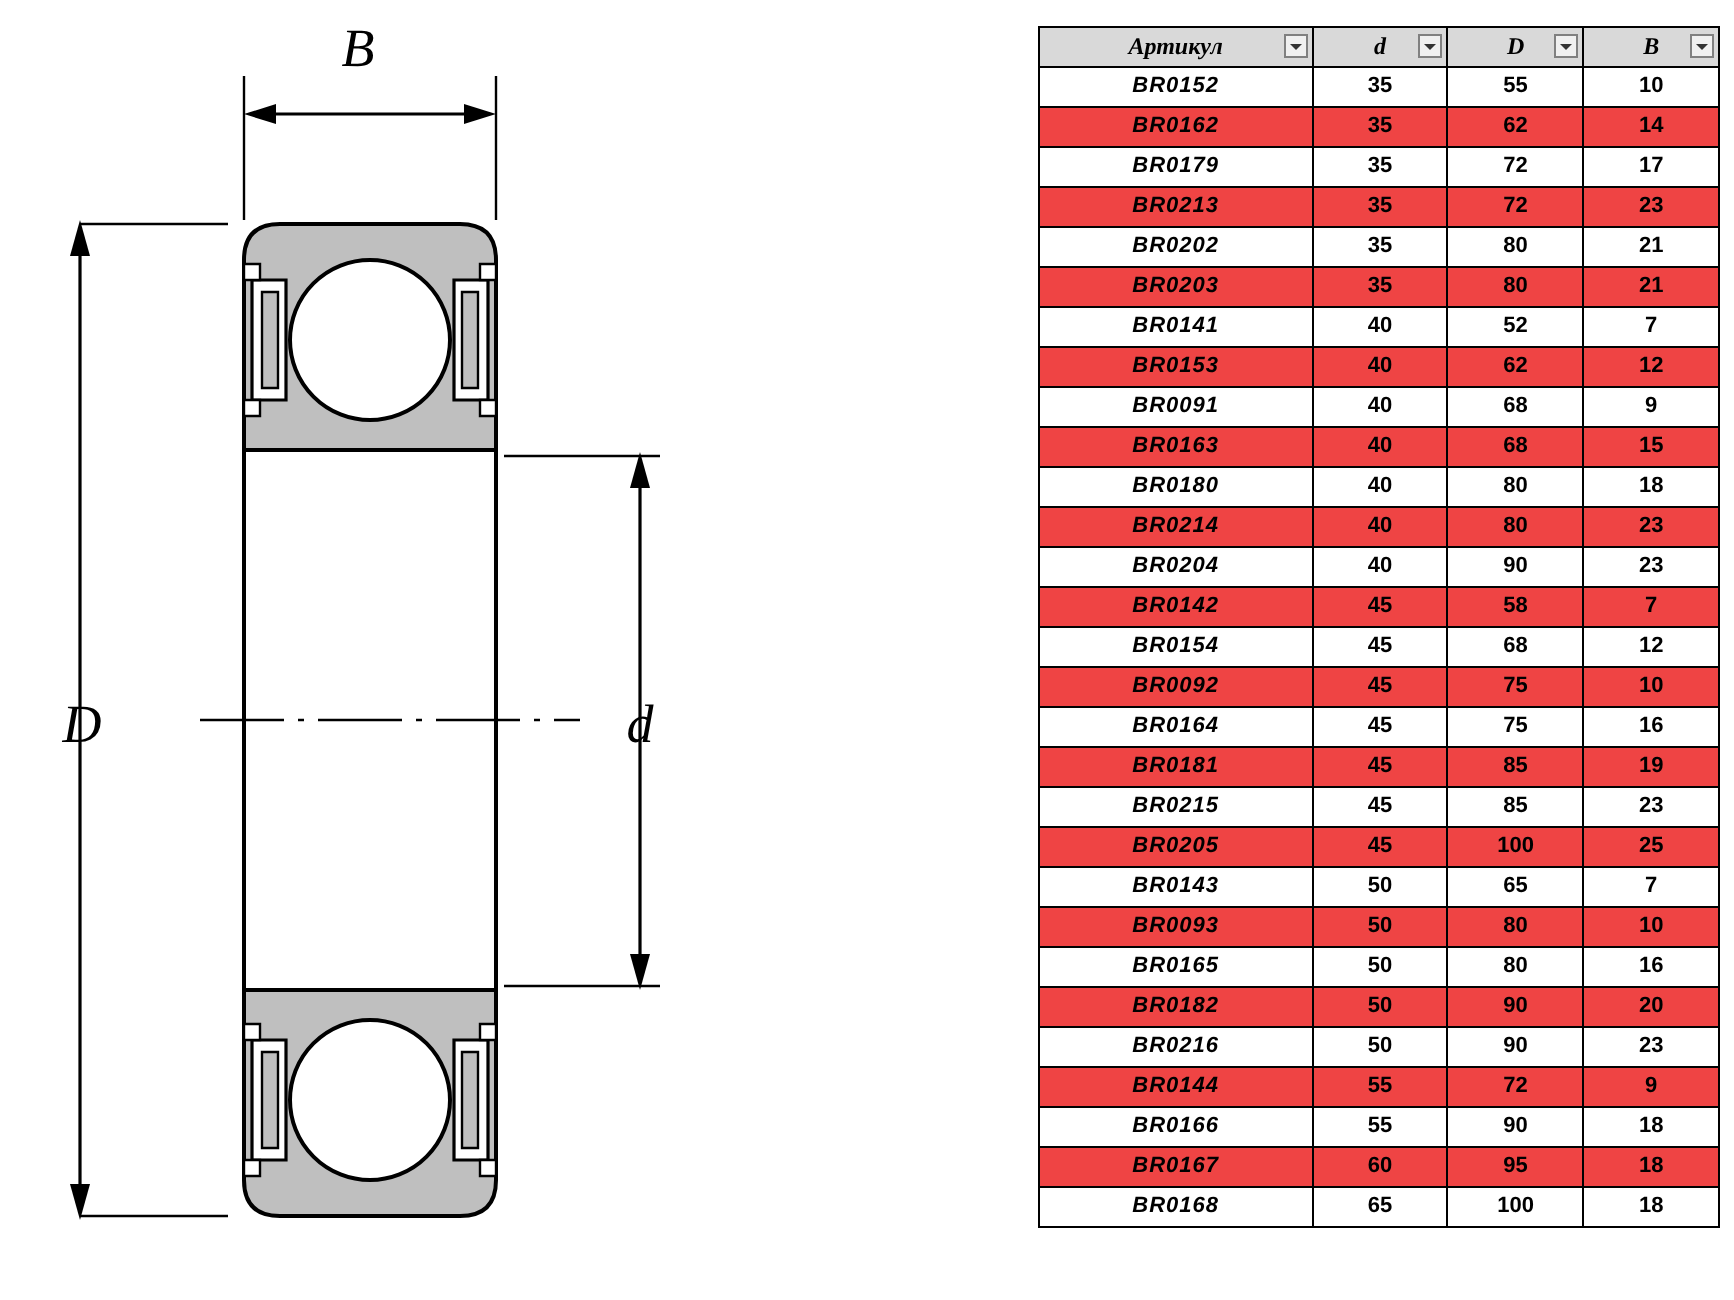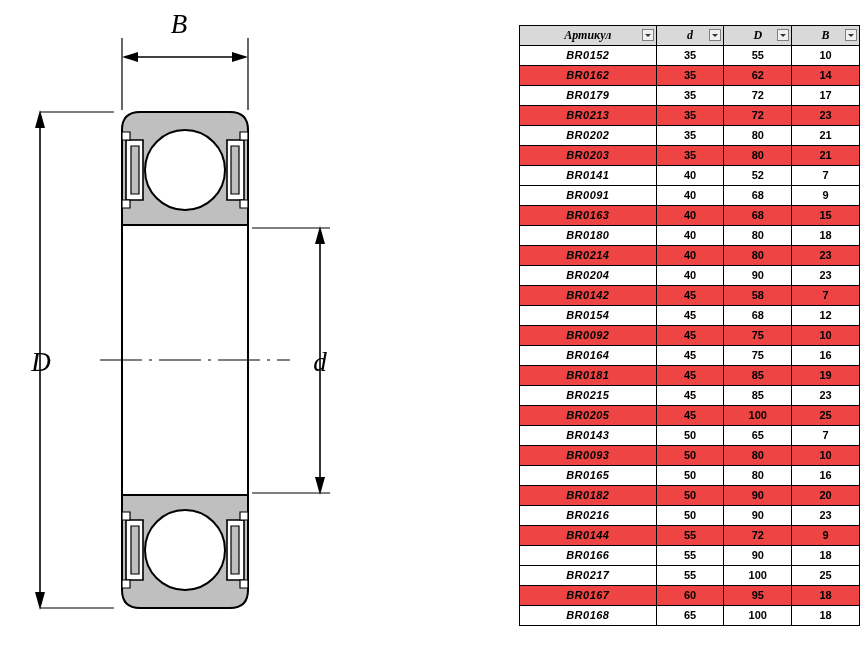--- a/index.html
+++ b/index.html
@@ -35,21 +35,21 @@
     font-family: "Liberation Serif", serif;
     font-size: 27px;
     font-style: italic;
     fill: #000;
   }
 
   
   #table-wrap {
     position: absolute;
     left: 519px;
-    top: 25px;
+    top: 13px;
     width: 341px;
   }
   table.specs {
     border-collapse: collapse;
     width: 341px;
     font-family: "Liberation Sans", sans-serif;
     font-size: 11px;
     color: #000;
   }
   table.specs th, table.specs td {
@@ -234,20 +234,26 @@
             <td>35</td>
             <td>80</td>
             <td>21</td>
           </tr>
           <tr class="plain">
             <td class="art">BR0141</td>
             <td>40</td>
             <td>52</td>
             <td>7</td>
           </tr>
+          <tr class="shade">
+            <td class="art">BR0153</td>
+            <td>40</td>
+            <td>62</td>
+            <td>12</td>
+          </tr>
           <tr class="plain">
             <td class="art">BR0091</td>
             <td>40</td>
             <td>68</td>
             <td>9</td>
           </tr>
           <tr class="shade">
             <td class="art">BR0163</td>
             <td>40</td>
             <td>68</td>
@@ -348,26 +354,20 @@
             <td>55</td>
             <td>72</td>
             <td>9</td>
           </tr>
           <tr class="plain">
             <td class="art">BR0166</td>
             <td>55</td>
             <td>90</td>
             <td>18</td>
           </tr>
-          <tr class="plain">
-            <td class="art">BR0217</td>
-            <td>55</td>
-            <td>100</td>
-            <td>25</td>
-          </tr>
           <tr class="shade">
             <td class="art">BR0167</td>
             <td>60</td>
             <td>95</td>
             <td>18</td>
           </tr>
           <tr class="plain">
             <td class="art">BR0168</td>
             <td>65</td>
             <td>100</td>

